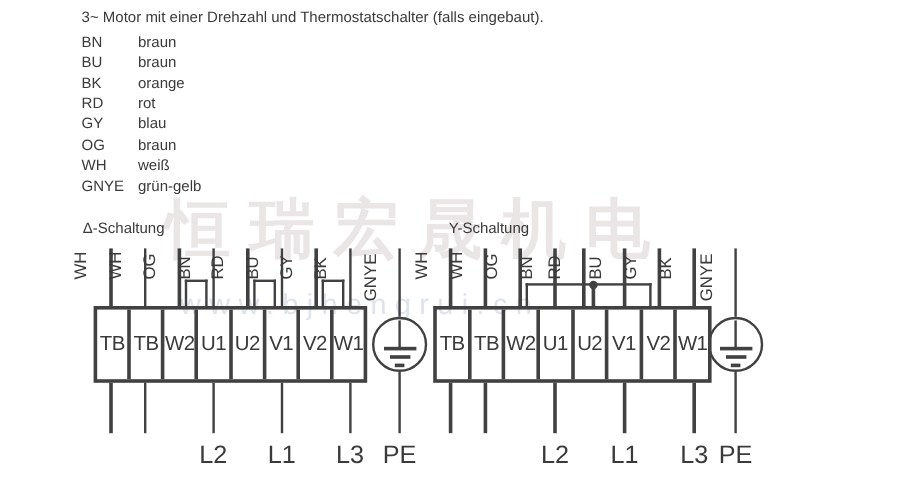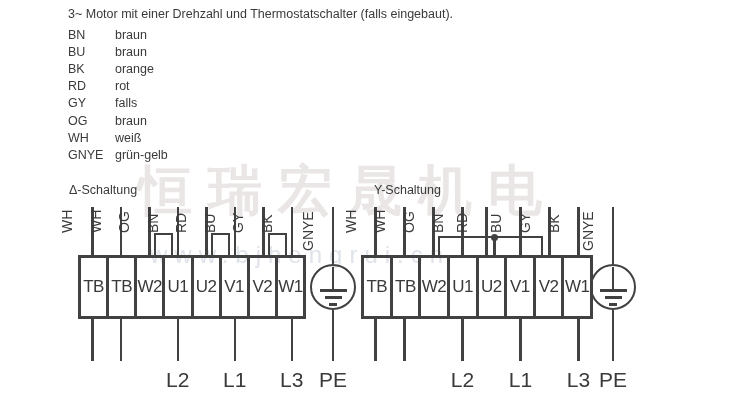--- a/index.html
+++ b/index.html
@@ -53,21 +53,21 @@
     <div class="legend-row">
       <span class="legend-code">BK</span>
       <span class="legend-name">orange</span>
     </div>
     <div class="legend-row">
       <span class="legend-code">RD</span>
       <span class="legend-name">rot</span>
     </div>
     <div class="legend-row">
       <span class="legend-code">GY</span>
-      <span class="legend-name">falls</span>
+      <span class="legend-name">blau</span>
     </div>
     <div class="legend-row">
       <span class="legend-code">OG</span>
       <span class="legend-name">braun</span>
     </div>
     <div class="legend-row">
       <span class="legend-code">WH</span>
       <span class="legend-name">weiß</span>
     </div>
     <div class="legend-row">

